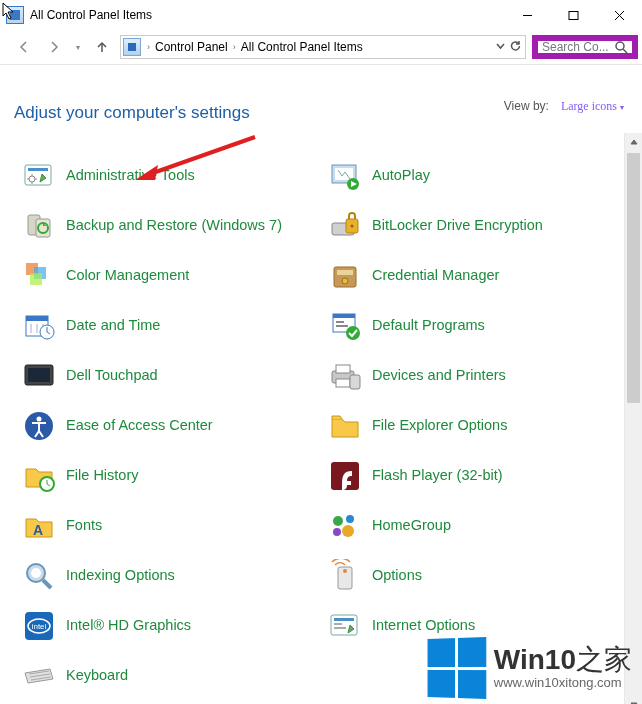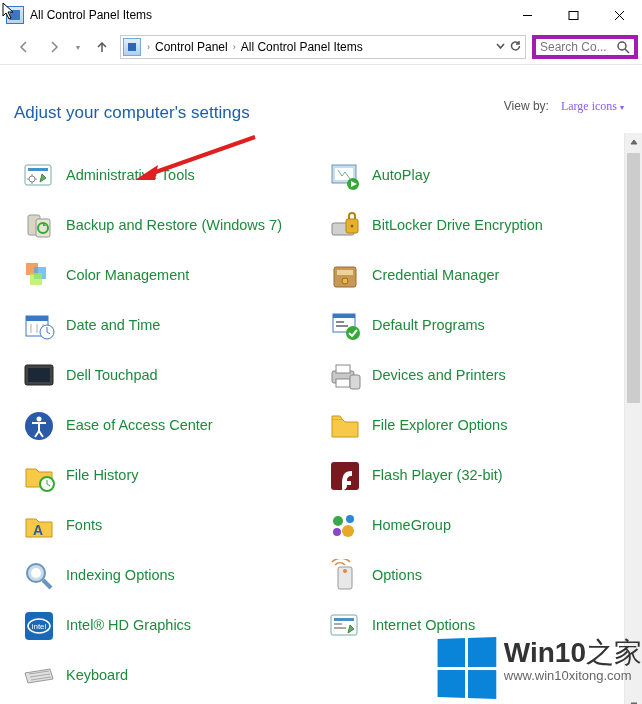--- a/index.html
+++ b/index.html
@@ -80,21 +80,21 @@
     position:relative;
   }
   .address .addr-icon:after{content:"";position:absolute;left:4px;top:4px;width:8px;height:8px;background:#2a68b8;}
   .crumb { padding: 0 3px; color:#000; white-space:nowrap;}
   .crumb-sep { color:#666; padding:0 2px; font-size:9px;}
   .addr-right { margin-left:auto; display:flex; align-items:center; gap:4px; padding-right:2px;}
   .addr-right svg{ width:11px; height:11px; stroke:#555; fill:none; stroke-width:1.5;}
   .searchbox {
     width: 106px;
     height:24px;
-    border:4px solid #a21caf;
+    border:6px solid #a21caf;
     display:flex;
     align-items:center;
     padding: 0 4px;
     color:#777;
     font-size:12px;
     justify-content:space-between;
   }
   .searchbox .searchtxt { overflow:hidden; text-overflow:ellipsis; white-space:nowrap; flex:1;}
   .searchbox svg { width:13px; height:13px; stroke:#555; fill:none; stroke-width:1.5;}
   .divider { height:1px; background:#e5e5e5; margin: 0; }
@@ -165,23 +165,24 @@
     left: 130px;
     top: 132px;
     width: 130px;
     height: 50px;
     z-index: 20;
     pointer-events:none;
   }
   
   .watermark {
     position:absolute;
-    right: 0;
+    right: 10px;
     bottom: 6px;
     display:flex;
+    align-items:center;
     gap:8px;
     z-index:30;
   }
   .winlogo { width:60px; height:60px; display:grid; grid-template-columns:1fr 1fr; grid-template-rows:1fr 1fr; gap:3px; transform: perspective(200px) rotateY(-12deg);}
   .winlogo div{ background:#0a84d8;}
   .wm-text { display:flex; flex-direction:column; line-height:1.1;}
   .wm-big { font-size:28px; color:#333; font-weight:400;}
   .wm-big b{ font-weight:700;}
   .wm-url { font-size:13px; color:#666;}
   

